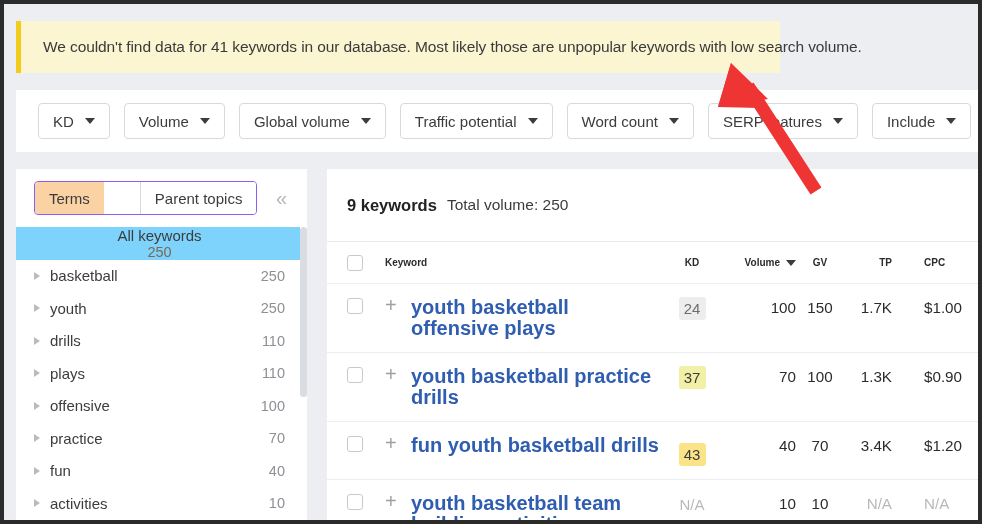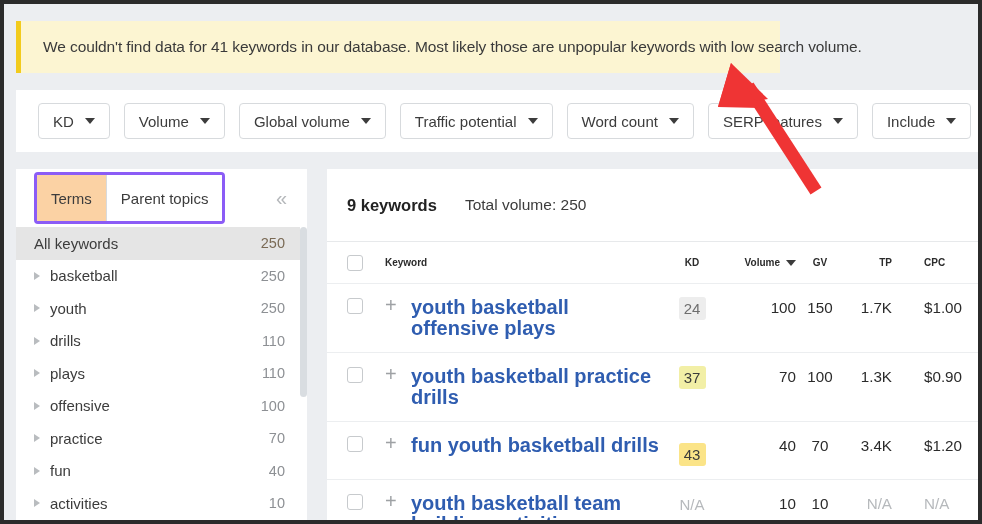--- a/index.html
+++ b/index.html
@@ -78,24 +78,25 @@
     overflow: hidden;
   }
   .sb-head {
     height: 58px;
     display: flex;
     align-items: center;
     padding: 0 14px 0 18px;
   }
   .seg {
     display: flex;
-    border: 3px solid #8b5cf6;
+    border: 1px solid #8b5cf6;
     border-radius: 4px;
     overflow: hidden;
-    height: 52px;
+    height: 34px;
+    gap: 36px;
   }
   .seg-item {
     display: flex; align-items: center;
     padding: 0 14px;
     font-size: 15px;
     color: #3c3c3c;
     background: #fff;
     cursor: pointer;
     white-space: nowrap;
   }
@@ -111,21 +112,21 @@
   }
   .sb-row {
     display: flex;
     align-items: center;
     height: 32.5px;
     padding: 0 22px 0 18px;
     font-size: 15px;
     color: #3c3c3c;
     cursor: pointer;
   }
-  .sb-row.all { background: #e5e5e5; }
+  .sb-row.all { background: #7dd3fc; flex-direction: column; }
   .sb-row .tri {
     width: 0; height: 0;
     border-top: 4.5px solid transparent;
     border-bottom: 4.5px solid transparent;
     border-left: 6px solid #b9bcbf;
     margin-right: 10px;
     flex: 0 0 auto;
   }
   .sb-row .label { flex: 1 1 auto; }
   .sb-row .cnt { color: #8d9094; font-size: 14.5px; }
@@ -149,21 +150,21 @@
     left: 323px; top: 165px;
     width: 655px; height: 355px;
     background: #ffffff;
     overflow: hidden;
   }
   .tbl-summary {
     height: 72px;
     display: flex;
     align-items: center;
     padding-left: 20px;
-    gap: 28px;
+    gap: 10px;
   }
   .kw-count { font-size: 16.5px; font-weight: bold; color: #222; }
   .kw-total { font-size: 15.5px; color: #3c3c3c; }
 
   .tbl-headrow {
     display: flex;
     align-items: center;
     height: 42px;
     border-top: 1px solid #e7e9eb;
     padding-left: 20px;

